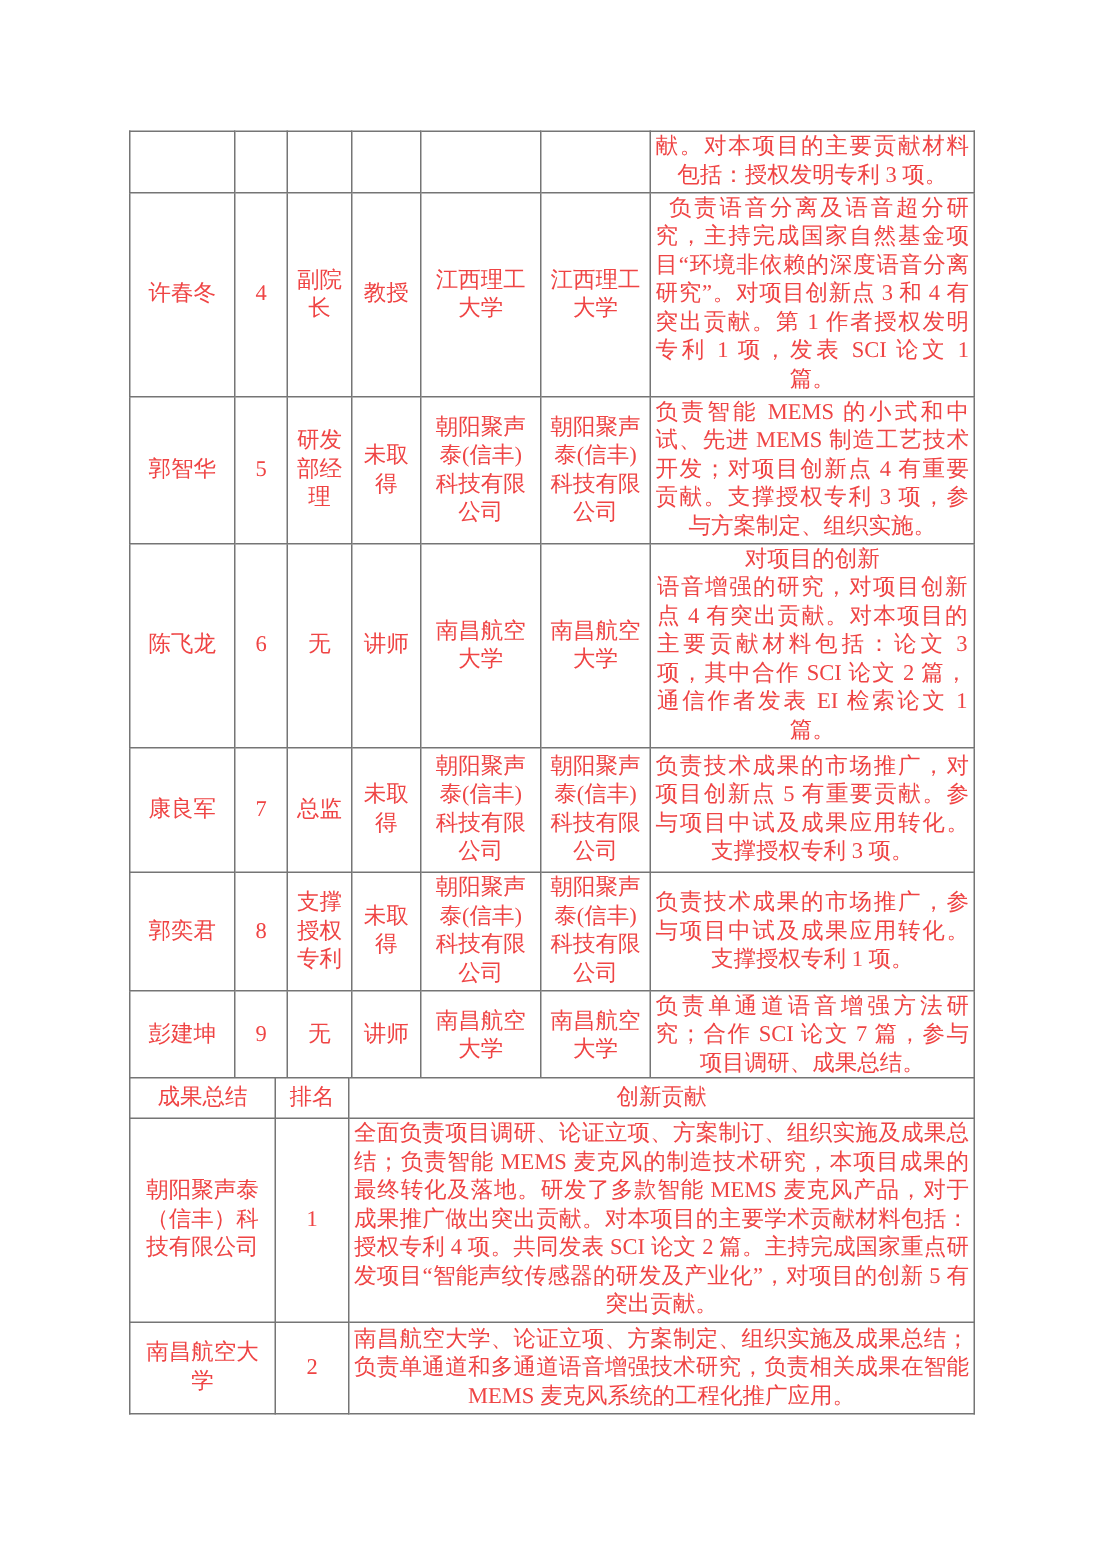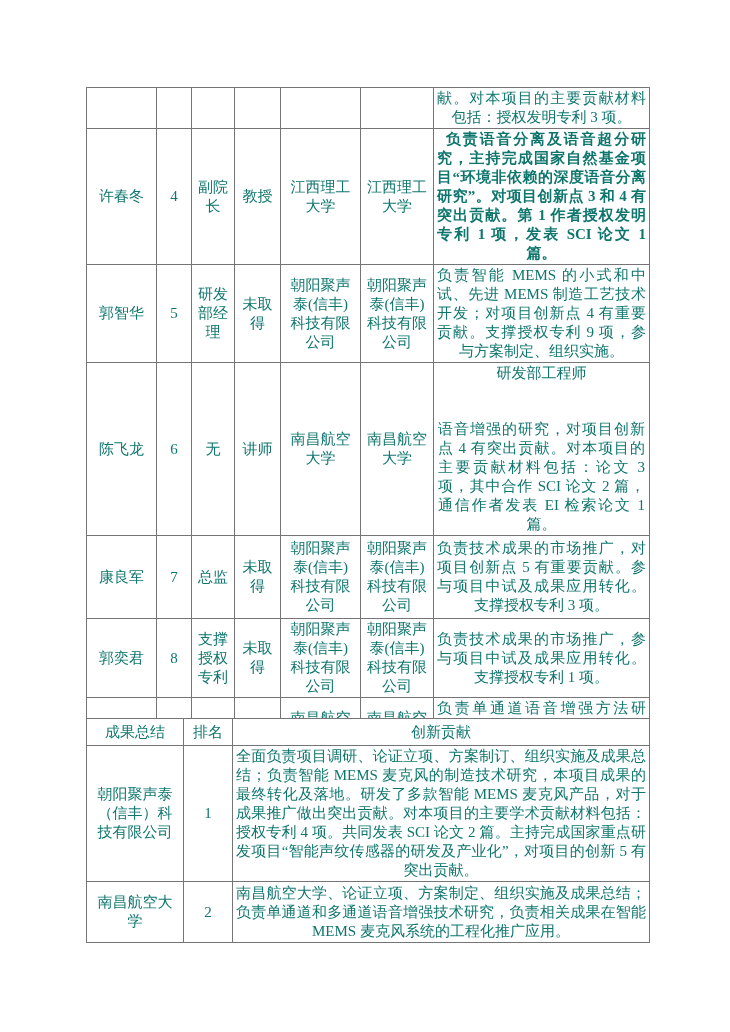--- a/index.html
+++ b/index.html
@@ -1,33 +1,33 @@
 <!DOCTYPE html>
 <html><head>
 <meta charset="utf-8">
 <style>
   * { margin:0; padding:0; box-sizing:border-box; }
   html,body { background:#ffffff; }
   .page {
     position:relative; width:730px; height:1032px; background:#ffffff;
     font-family:"Liberation Serif","DejaVu Serif",serif;
-    color:#0f766e; overflow:hidden;
+    color:#ef4444; overflow:hidden;
   }
   table { border-collapse:collapse; table-layout:fixed; position:absolute; left:86px; background:#ffffff; }
   .t1 { top:87px;  width:563px; }
   .t2 { top:718px; width:563px; }
   td, th {
     border:1px solid #757575; text-align:center; vertical-align:middle;
     font-size:15px; line-height:19px; font-weight:normal;
     padding:1px 4px; overflow:hidden; word-break:break-all;
   }
   .contrib { text-align:justify; text-align-last:center; white-space:pre-line; padding:1px 3px; }
-  div.contrib { padding:0;margin-top:37px; }
+  div.contrib { padding:0; }
   .contrib-intro { text-align:center; }
-  .indent { text-indent:9px;font-weight:bold; }
+  .indent { text-indent:9px; }
   .unit  { padding:1px 8px; }
   .unit2 { padding:1px 5px; }
   .unit-col { padding:1px 9px; }
   .h40{height:40px} .h135{height:135px} .h98{height:98px} .h111{height:111px}
   .h83{height:83px} .h71{height:71px} .h60{height:60px}
   .h27{height:27px} .h127{height:127px} .h61{height:61px}
   .heading { position:absolute; left:134px; top:691px; font-size:15.5px; font-weight:bold;margin-top:44px; }
 </style>
 </head>
 <body>
@@ -65,32 +65,32 @@
         <td class="contrib indent">负责语音分离及语音超分研究，主持完成国家自然基金项目“环境非依赖的深度语音分离研究”。对项目创新点 3 和 4 有突出贡献。第 1 作者授权发明专利 1 项，发表 SCI 论文 1 篇。</td>
       </tr>
 
       <tr class="h98">
         <td>郭智华</td>
         <td>5</td>
         <td>研发部经理</td>
         <td>未取得</td>
         <td class="unit">朝阳聚声泰(信丰)科技有限公司</td>
         <td class="unit2">朝阳聚声泰(信丰)科技有限公司</td>
-        <td class="contrib">负责智能 MEMS 的小式和中试、先进 MEMS 制造工艺技术开发；对项目创新点 4 有重要贡献。支撑授权专利 9 项，参与方案制定、组织实施。</td>
+        <td class="contrib">负责智能 MEMS 的小式和中试、先进 MEMS 制造工艺技术开发；对项目创新点 4 有重要贡献。支撑授权专利 3 项，参与方案制定、组织实施。</td>
       </tr>
 
       <tr class="h111">
         <td>陈飞龙</td>
         <td>6</td>
         <td>无</td>
         <td>讲师</td>
         <td class="unit">南昌航空大学</td>
         <td class="unit2">南昌航空大学</td>
         <td>
-          <div class="contrib-intro">研发部工程师</div>
+          <div class="contrib-intro">对项目的创新</div>
           <div class="contrib">语音增强的研究，对项目创新点 4 有突出贡献。对本项目的主要贡献材料包括：论文 3 项，其中合作 SCI 论文 2 篇，通信作者发表 EI 检索论文 1 篇。</div>
         </td>
       </tr>
 
       <tr class="h83">
         <td>康良军</td>
         <td>7</td>
         <td>总监</td>
         <td>未取得</td>
         <td class="unit">朝阳聚声泰(信丰)科技有限公司</td>

